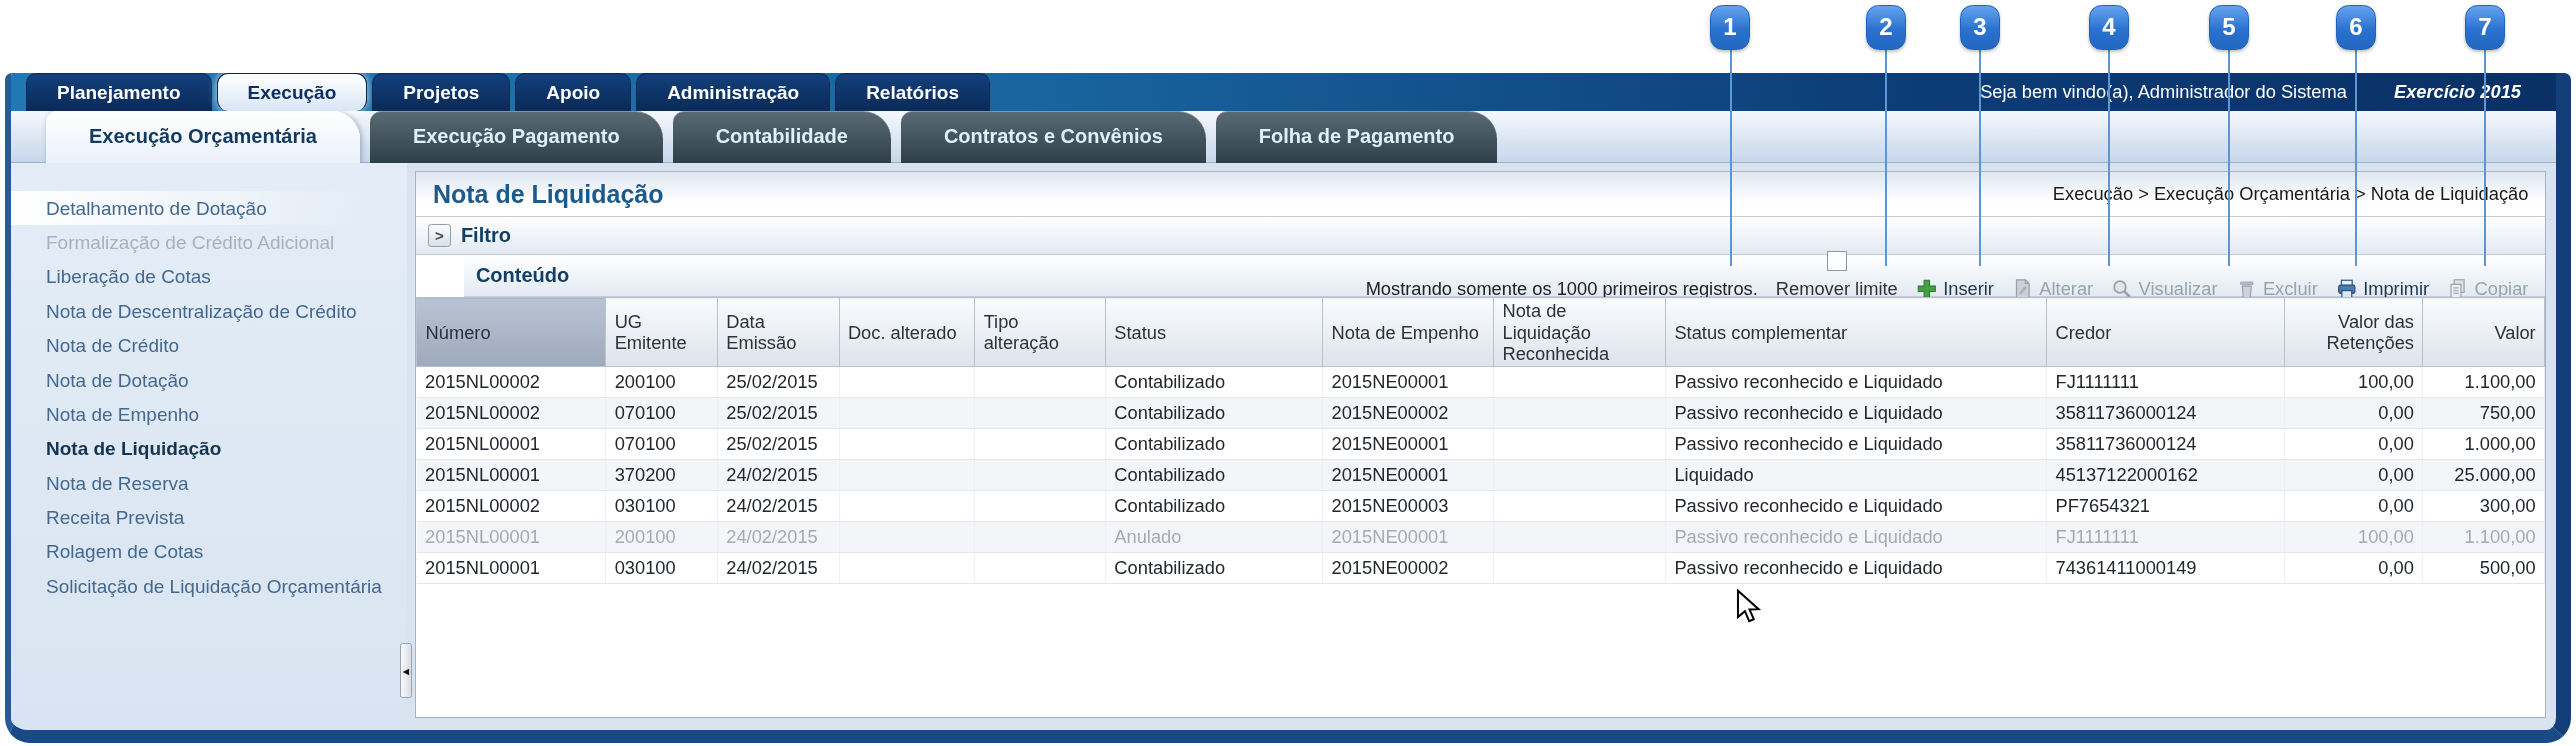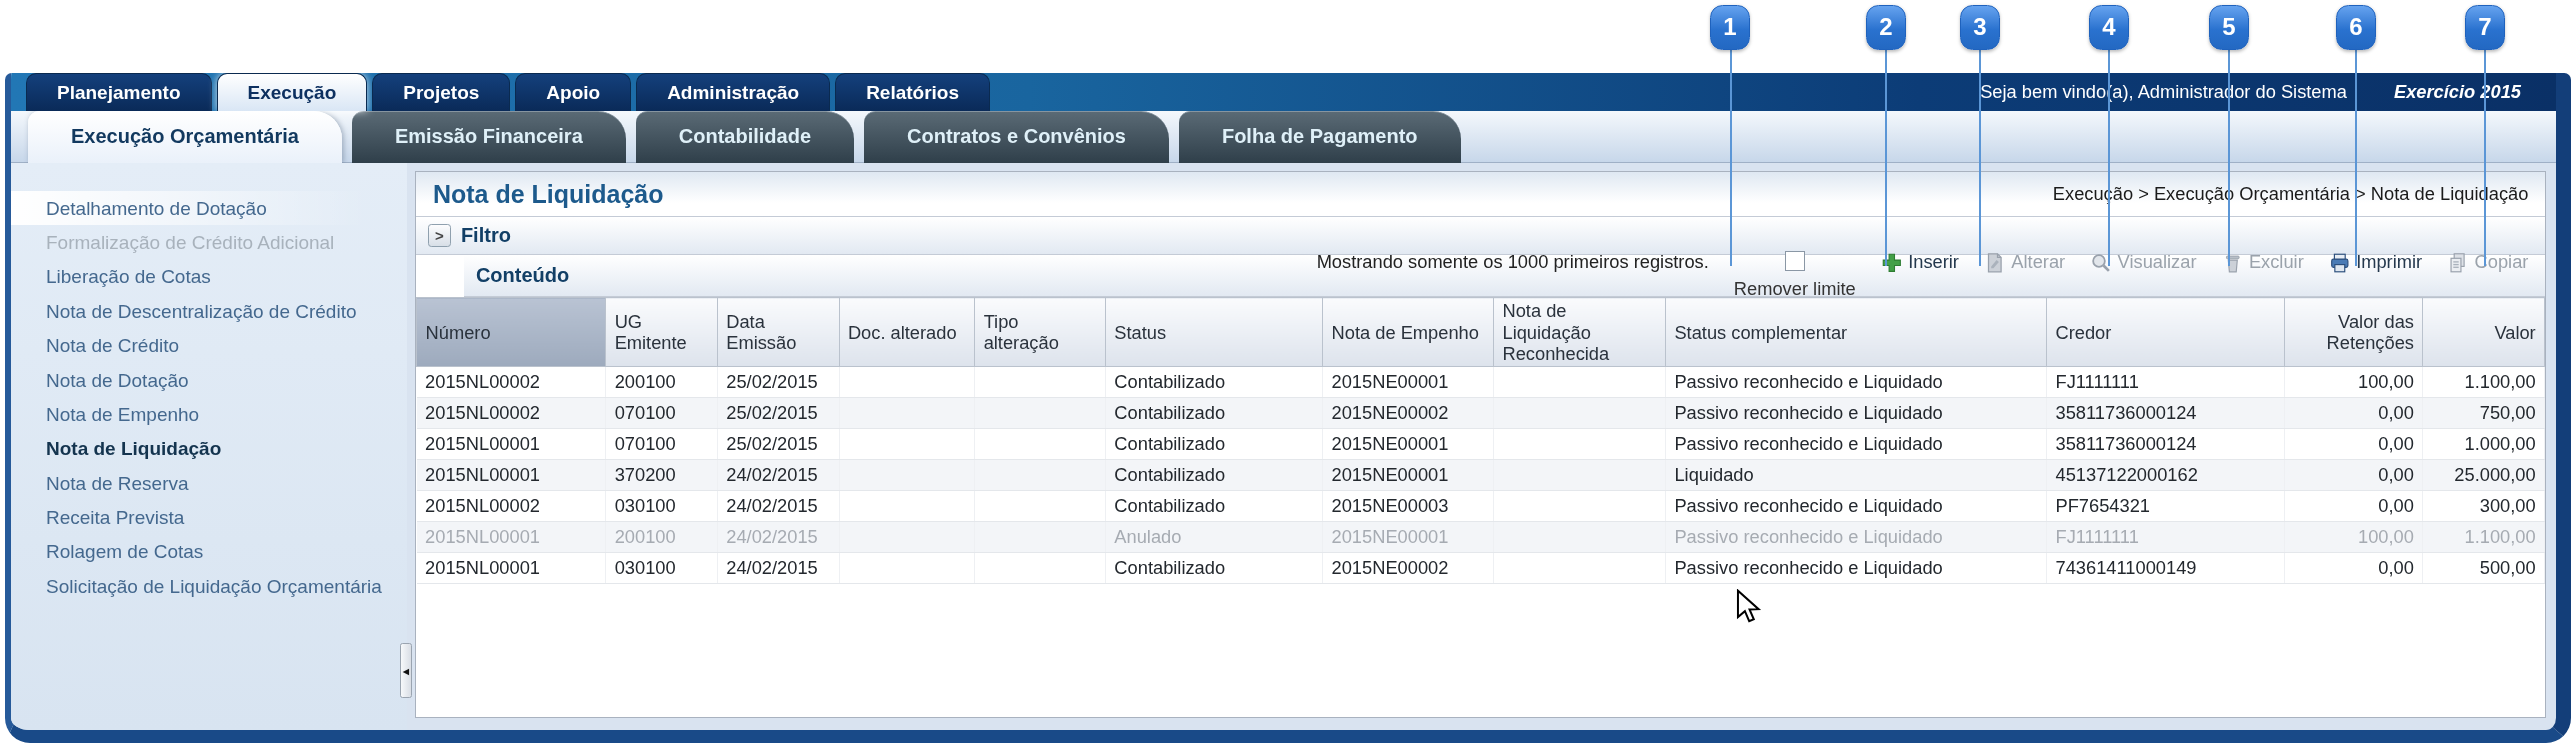--- a/index.html
+++ b/index.html
@@ -20,28 +20,28 @@
            border-radius:6.7px 6.7px 25px 25px; background:#d9e3f0; overflow:hidden; }
 
   
   .navbar { position:relative; height:38px;
             background:linear-gradient(90deg,#2277b5 0%,#19659f 40%,#0c3c77 75%,#0a3066 100%); }
   .tabs { display:flex; gap:5px; padding-left:15px; height:38px; }
   .tab { padding:0 30px; line-height:38px; font-size:19px; font-weight:bold; color:#fff;
          border-radius:10px 10px 0 0; background:linear-gradient(#14407c,#0a2a58);
          border:0.8px solid #0a2a50; border-bottom:none; cursor:pointer; white-space:nowrap; }
   .tab[data-state="active"] { background:linear-gradient(#ffffff,#d9e6f5); color:#0d3060;
-         box-shadow:0 0 8.3px rgba(255,255,255,.8); }
+         box-shadow:0 0 8.3px rgba(255,255,255,.8);border-radius:11px; }
   .nav-right { position:absolute; right:35px; top:0; height:38px; display:flex; gap:47px; align-items:center; }
   .welcome { color:#fff; font-size:18.3px; }
   .exercicio { color:#fff; font-size:18.3px; font-style:italic; font-weight:bold; }
 
   
   .subnav { height:52px; background:linear-gradient(#f4f8fc,#c7d7ea); display:flex;
-            padding-left:17px; border-bottom:0.8px solid #9fb0c6; }
+            padding-left:35px; border-bottom:0.8px solid #9fb0c6; }
   .stab { height:52px; padding:0 43px; line-height:48px; font-size:20px; font-weight:bold;
           border-radius:11.6px 28px 0 0; margin-right:10px; cursor:pointer; white-space:nowrap;
           background:linear-gradient(#5a6a75,#2f3f4a); color:#dff0f8; border-top:1.7px solid #8795a0; }
   .stab[data-state="active"] { background:linear-gradient(#ffffff,#eaf1fa); color:#12395f;
           border-top:1.7px solid #fff; box-shadow:1.7px 0 5px rgba(60,80,110,.35); }
 
   
   .appbody { display:flex; height:567px; }
   .sidebar { width:396px; padding-top:28px; background:linear-gradient(180deg,#e4edf7,#d8e4f1); }
   .sb-item { padding:6.7px 8.3px 6.7px 35px; font-size:19px; color:#44688e; line-height:21px; cursor:pointer; }
@@ -60,21 +60,21 @@
   .page-title { font-size:25px; font-weight:bold; color:#1d5a8c; }
   .breadcrumb { font-size:18.3px; color:#1b1b1b; }
   .bar { background:linear-gradient(#ffffff,#e2e9f2); border-bottom:1.7px solid #c4cbd6;
          display:flex; align-items:center; padding:0 11.6px; }
   .filtrobar { height:38px; gap:10px; }
   .expander { width:23px; height:23px; border:0.8px solid #8fa0ae; border-radius:3.3px;
          background:linear-gradient(#fdfdfe,#d8dfe7); font-size:15px; font-weight:bold; color:#444;
          display:flex; align-items:center; justify-content:center; cursor:pointer; }
   .section-title { font-size:20px; font-weight:bold; color:#123f66; }
   .contbar { height:42px; justify-content:space-between;margin-left:48px; }
-  .tools { display:flex; align-items:flex-start; gap:25px; padding-right:5px; font-size:18.3px; color:#333; }
+  .tools { display:flex; align-items:flex-end; gap:18px; padding-right:5px; font-size:18.3px; color:#333; }
   .limit-msg { color:#222; }
   .cbx { width:20px; height:20px; border:0.8px solid #8a97a5; background:#fff; display:inline-block; cursor:pointer; }
   .cbx-group { display:flex; align-items:center; gap:6.7px; cursor:pointer;flex-direction:column; }
   .tb-btn { display:flex; align-items:center; gap:5.8px; cursor:pointer; color:#24384d; white-space:nowrap; }
   .tb-btn[data-state="disabled"] { color:#9aa2ab; cursor:default; }
   .ticon svg { display:block; }
 
   
   .tablewrap { flex:1; background:#fff; }
   table { width:100%; border-collapse:collapse; table-layout:fixed; }
@@ -121,21 +121,21 @@
       <div class="tab" data-state="normal">Relatórios</div>
     </div>
     <div class="nav-right">
       <span class="welcome">Seja bem vindo(a), Administrador do Sistema</span>
       <span class="exercicio">Exercício 2015</span>
     </div>
   </div>
 
   <div class="subnav">
     <div class="stab" data-state="active">Execução Orçamentária</div>
-    <div class="stab" data-state="normal">Emissão Financeira</div>
+    <div class="stab" data-state="normal">Execução Pagamento</div>
     <div class="stab" data-state="normal">Contabilidade</div>
     <div class="stab" data-state="normal">Contratos e Convênios</div>
     <div class="stab" data-state="normal">Folha de Pagamento</div>
   </div>
 
   <div class="appbody">
 
     <div class="sidebar">
 
         <div class="sb-item" data-state="hover">Detalhamento de Dotação</div>

